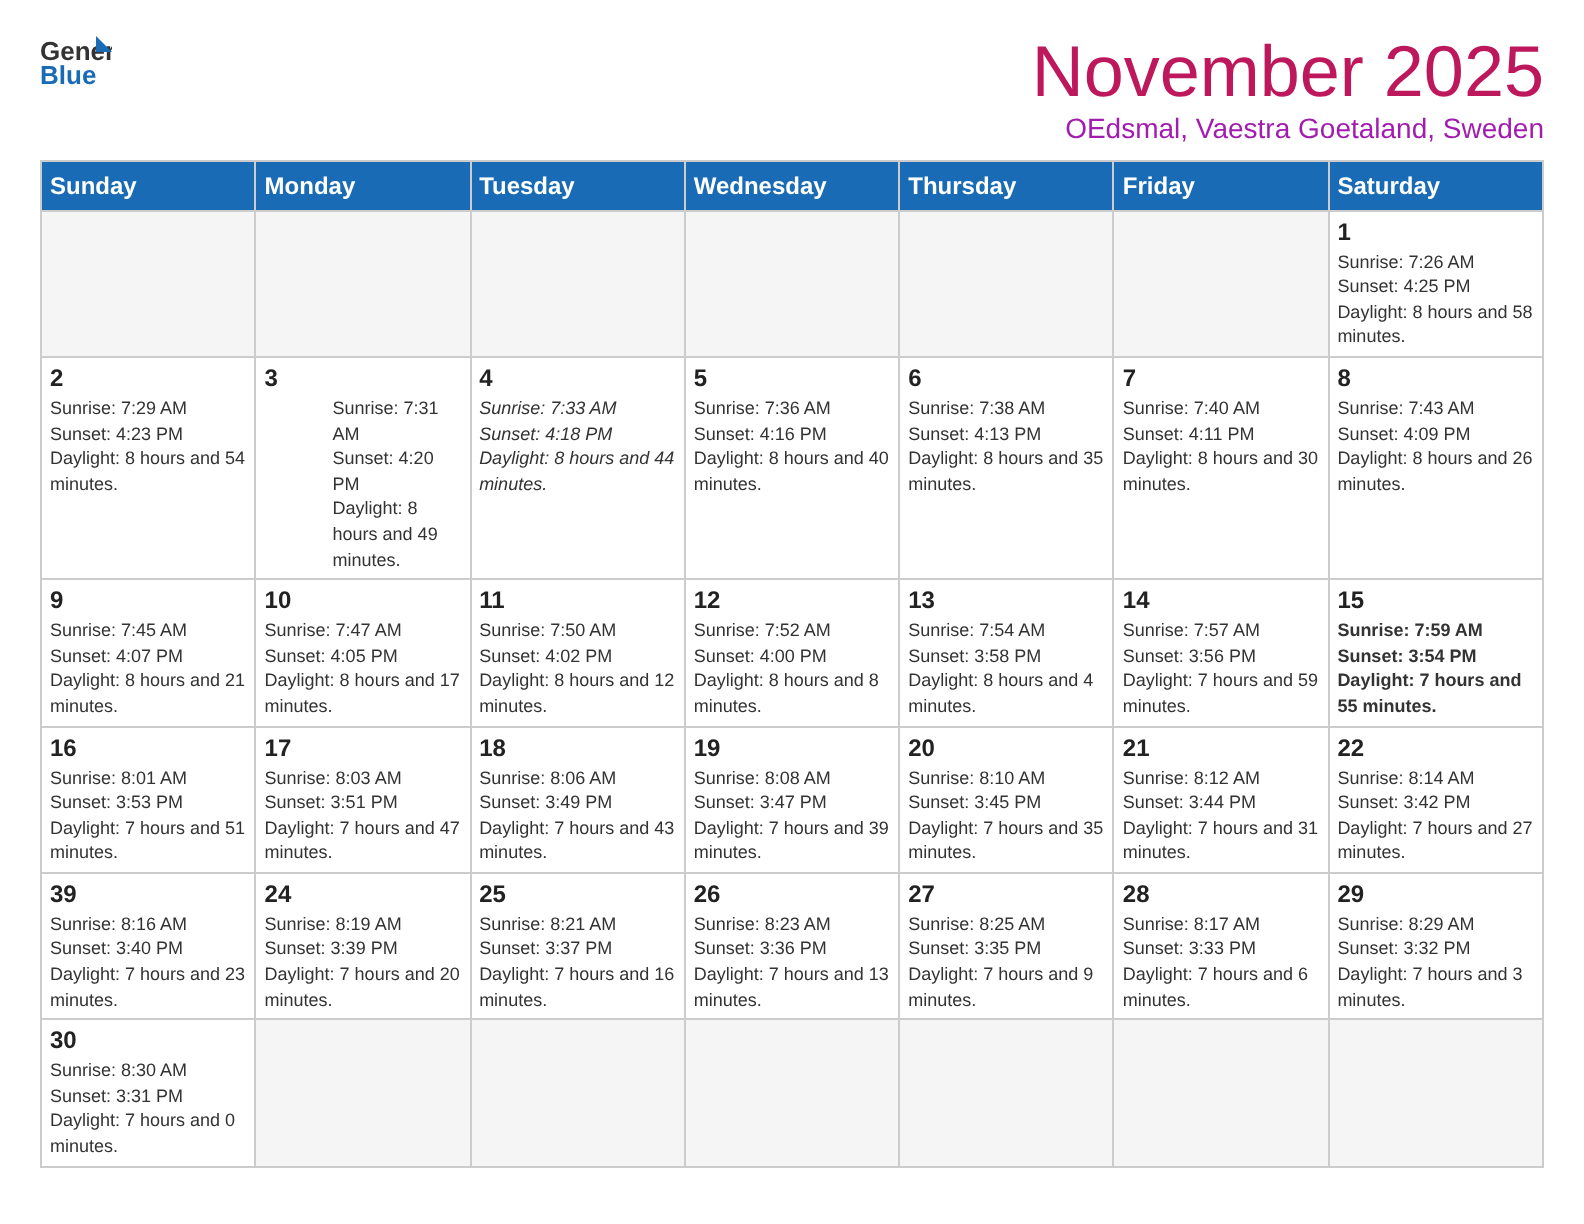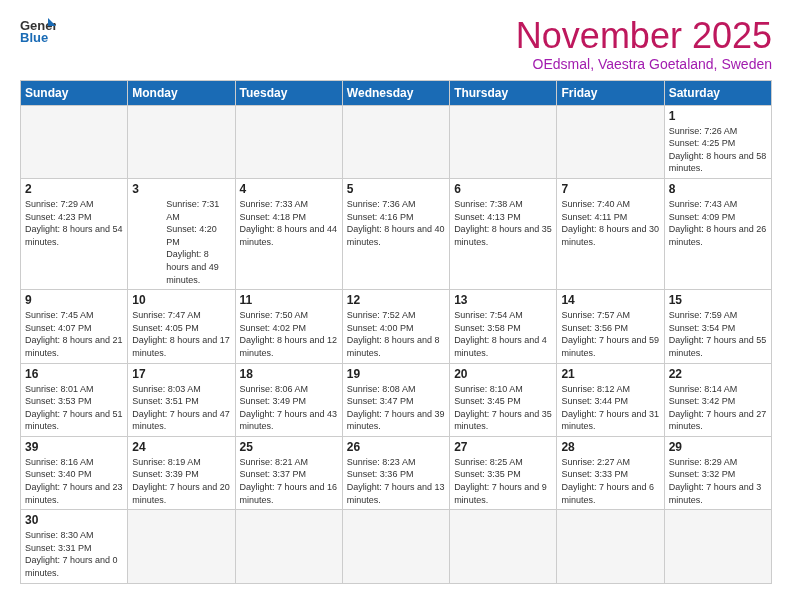--- a/index.html
+++ b/index.html
@@ -139,21 +139,21 @@
 Daylight: 8 hours and 54 minutes.</div>
           </td>
           <td>
             <span class="day-number">3</span>
             <div class="day-info" style="white-space: pre-line; margin-left: 34px;">Sunrise: 7:31 AM
 Sunset: 4:20 PM
 Daylight: 8 hours and 49 minutes.</div>
           </td>
           <td>
             <span class="day-number">4</span>
-            <div class="day-info" style="white-space: pre-line;">Sunrise: 7:33 AM
+            <div class="day-info" style="white-space: pre-line; font-style: italic;">Sunrise: 7:33 AM
 Sunset: 4:18 PM
 Daylight: 8 hours and 44 minutes.</div>
           </td>
           <td>
             <span class="day-number">5</span>
             <div class="day-info" style="white-space: pre-line;">Sunrise: 7:36 AM
 Sunset: 4:16 PM
 Daylight: 8 hours and 40 minutes.</div>
           </td>
           <td>
@@ -207,21 +207,21 @@
 Daylight: 8 hours and 4 minutes.</div>
           </td>
           <td>
             <span class="day-number">14</span>
             <div class="day-info" style="white-space: pre-line;">Sunrise: 7:57 AM
 Sunset: 3:56 PM
 Daylight: 7 hours and 59 minutes.</div>
           </td>
           <td>
             <span class="day-number">15</span>
-            <div class="day-info" style="white-space: pre-line;">Sunrise: 7:59 AM
+            <div class="day-info" style="white-space: pre-line; font-weight: bold;">Sunrise: 7:59 AM
 Sunset: 3:54 PM
 Daylight: 7 hours and 55 minutes.</div>
           </td>
         </tr>
         <tr>
           <td>
             <span class="day-number">16</span>
             <div class="day-info" style="white-space: pre-line;">Sunrise: 8:01 AM
 Sunset: 3:53 PM
 Daylight: 7 hours and 51 minutes.</div>
@@ -289,21 +289,21 @@
 Daylight: 7 hours and 13 minutes.</div>
           </td>
           <td>
             <span class="day-number">27</span>
             <div class="day-info" style="white-space: pre-line;">Sunrise: 8:25 AM
 Sunset: 3:35 PM
 Daylight: 7 hours and 9 minutes.</div>
           </td>
           <td>
             <span class="day-number">28</span>
-            <div class="day-info" style="white-space: pre-line;">Sunrise: 2:27 AM
+            <div class="day-info" style="white-space: pre-line;">Sunrise: 8:17 AM
 Sunset: 3:33 PM
 Daylight: 7 hours and 6 minutes.</div>
           </td>
           <td>
             <span class="day-number">29</span>
             <div class="day-info" style="white-space: pre-line;">Sunrise: 8:29 AM
 Sunset: 3:32 PM
 Daylight: 7 hours and 3 minutes.</div>
           </td>
         </tr>

